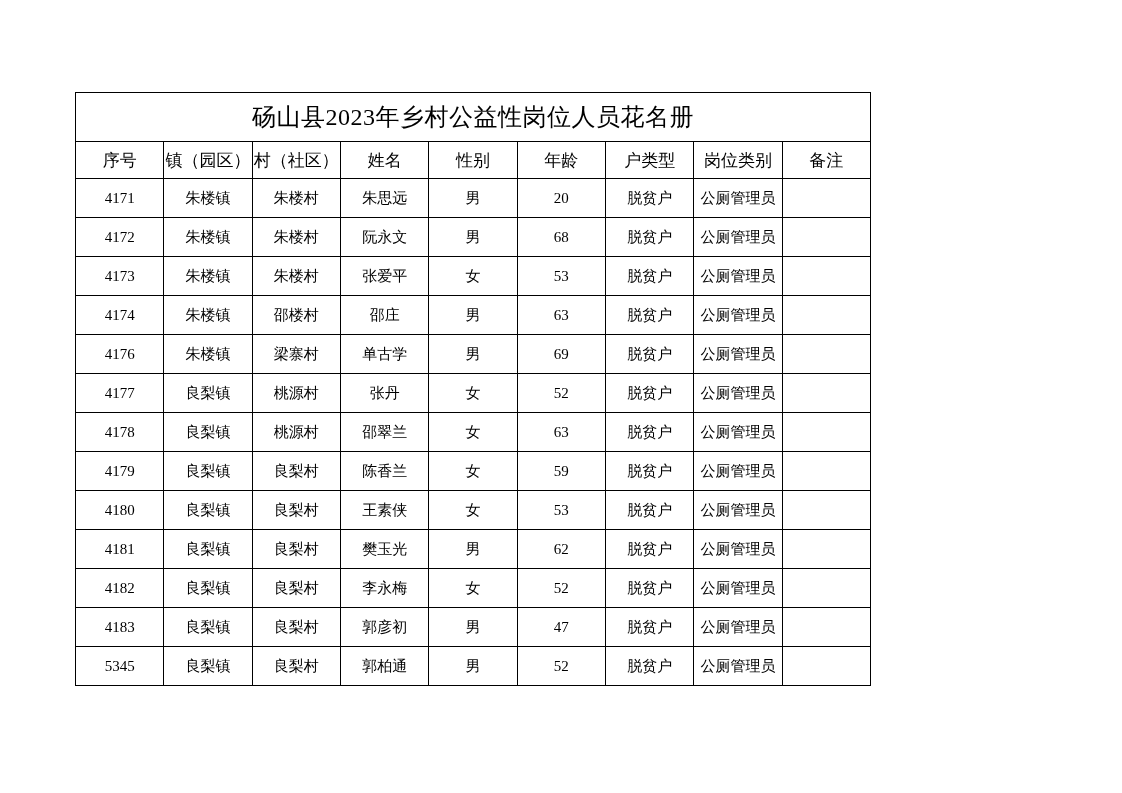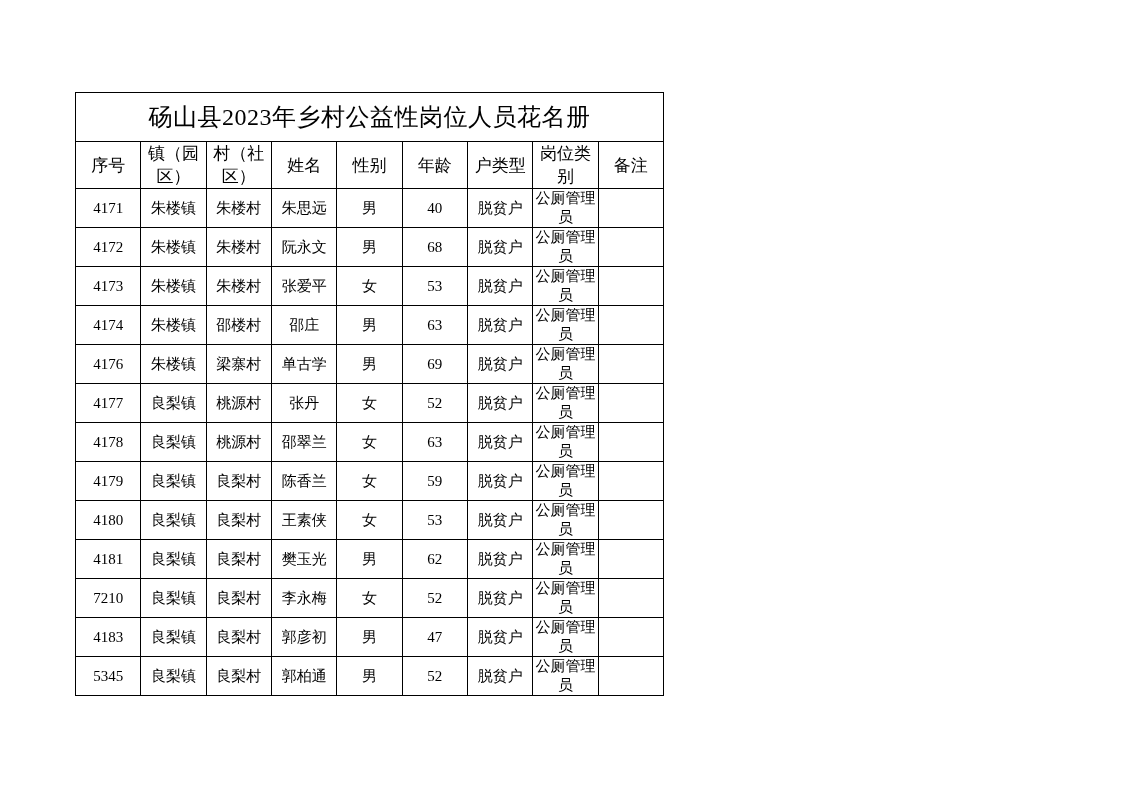--- a/index.html
+++ b/index.html
@@ -21,21 +21,21 @@
   }
   .sheet {
     position: absolute;
     left: 75px;
     top: 92px;
     width: 723px;
   }
   table.roster {
     border-collapse: collapse;
     table-layout: fixed;
-    width: 589px;
+    width: 796px;
     background: #ffffff;
   }
   table.roster td, table.roster th {
     border: 1px solid #000000;
     padding: 0;
     text-align: center;
     vertical-align: middle;
     font-weight: normal;
   }
   .title-cell {
@@ -87,21 +87,21 @@
           <td class="col-post">岗位类别</td>
           <td class="col-remark">备注</td>
         </tr>
 
         <tr class="data-row">
           <td>4171</td>
           <td>朱楼镇</td>
           <td>朱楼村</td>
           <td>朱思远</td>
           <td>男</td>
-          <td>40</td>
+          <td>20</td>
           <td>脱贫户</td>
           <td class="cell-post">公厕管理员</td>
           <td></td>
         </tr>
 
         <tr class="data-row">
           <td>4172</td>
           <td>朱楼镇</td>
           <td>朱楼村</td>
           <td>阮永文</td>
@@ -203,21 +203,21 @@
           <td>良梨村</td>
           <td>樊玉光</td>
           <td>男</td>
           <td>62</td>
           <td>脱贫户</td>
           <td class="cell-post">公厕管理员</td>
           <td></td>
         </tr>
 
         <tr class="data-row">
-          <td>7210</td>
+          <td>4182</td>
           <td>良梨镇</td>
           <td>良梨村</td>
           <td>李永梅</td>
           <td>女</td>
           <td>52</td>
           <td>脱贫户</td>
           <td class="cell-post">公厕管理员</td>
           <td></td>
         </tr>
 

